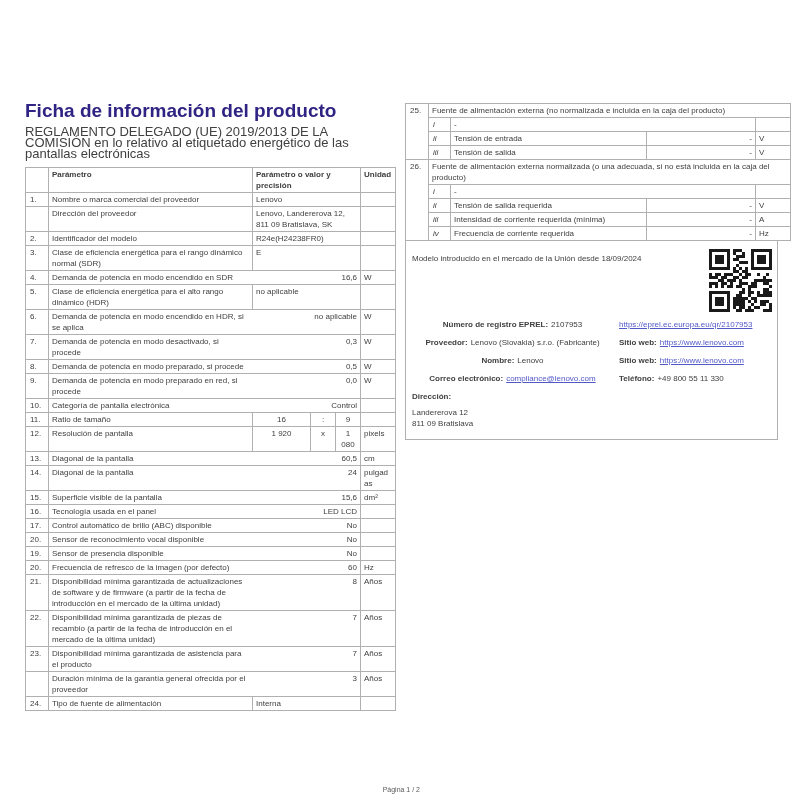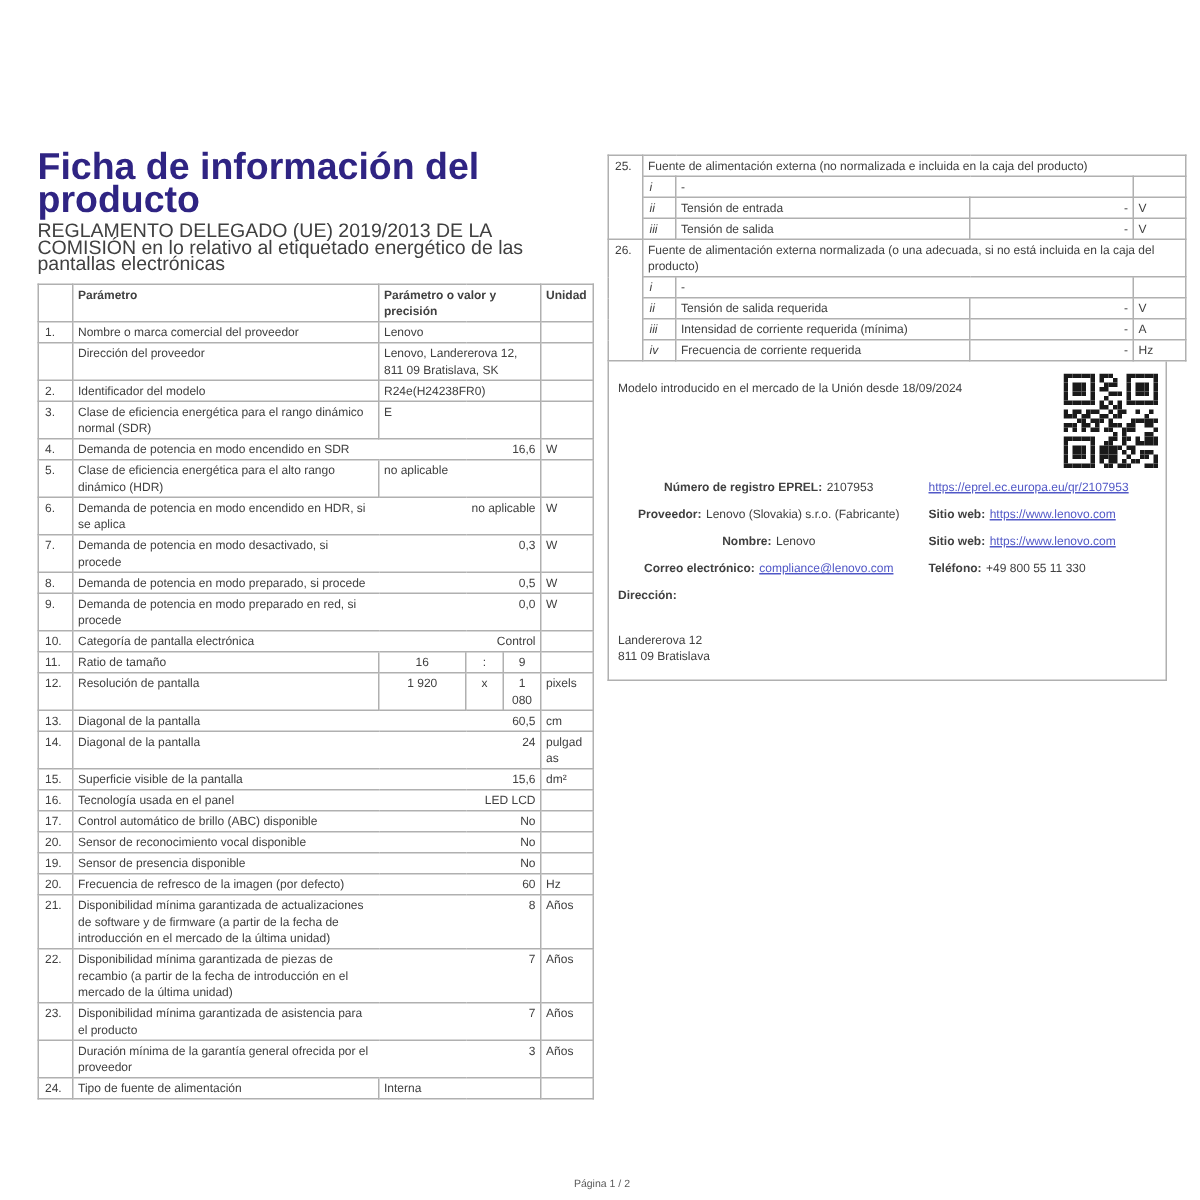--- a/index.html
+++ b/index.html
@@ -3,21 +3,21 @@
 <meta charset="utf-8">
 <style>
   :root{
     --title:#2f2483; --link:#5158c7; --text:#404040; --border:#b0b0b0; --muted:#595959;
   }
   html,body{margin:0;padding:0;background:#fff;}
   .canvas{position:relative;width:800px;height:800px;background:#fff;overflow:hidden;
           font-family:"Liberation Sans","DejaVu Sans",sans-serif;color:var(--text);}
   .page1{position:absolute;left:25px;top:100px;width:370px;}
   .page2{position:absolute;left:405px;top:103px;width:385px;}
-  h1{margin:0;font-size:25px;line-height:22px;font-weight:bold;color:var(--title);}
+  h1{margin:0;font-size:19px;line-height:22px;font-weight:bold;color:var(--title);}
   .subtitle{margin:4px 0 0 0;font-size:13px;line-height:11px;color:var(--text);}
   table{border-collapse:collapse;table-layout:fixed;}
   .t1{width:370px;margin-top:8px;}
   .t2{width:385px;}
   td,th{border:1px solid var(--border);padding:1px 3px;vertical-align:top;
         font-size:8px;line-height:11px;color:var(--text);word-wrap:break-word;}
   th{text-align:left;font-weight:bold;}
   .num{padding-left:4px;}
   .right{text-align:right;padding-right:3px;}
   .nr{border-right:none;}
@@ -31,21 +31,21 @@
   .qr{position:absolute;top:8px;right:5px;width:63px;height:63px;}
   .mline{margin:0 70px 0 0;}
   .gap{height:55px;}
   .crow{display:flex;margin-bottom:7px;}
   .cl{flex:1 1 auto;padding-right:6px;text-align:center;}
   .cr{flex:0 0 152px;width:152px;}
   .b{font-weight:bold;}
   .v{margin-left:3px;}
   .link{color:var(--link);text-decoration:underline;cursor:pointer;word-wrap:break-word;overflow-wrap:break-word;word-break:break-all;}
   .addr{line-height:11px;}
-  .ar1{margin-bottom:19px;}
+  .ar1{margin-bottom:5px;}
 </style>
 </head>
 <body>
 
 <div class="canvas">
 
   <div class="page1">
     <h1>Ficha de información del producto</h1>
     <p class="subtitle">REGLAMENTO DELEGADO (UE) 2019/2013 DE LA COMISIÓN en lo relativo al etiquetado energético de las pantallas electrónicas</p>
     <table class="t1">

